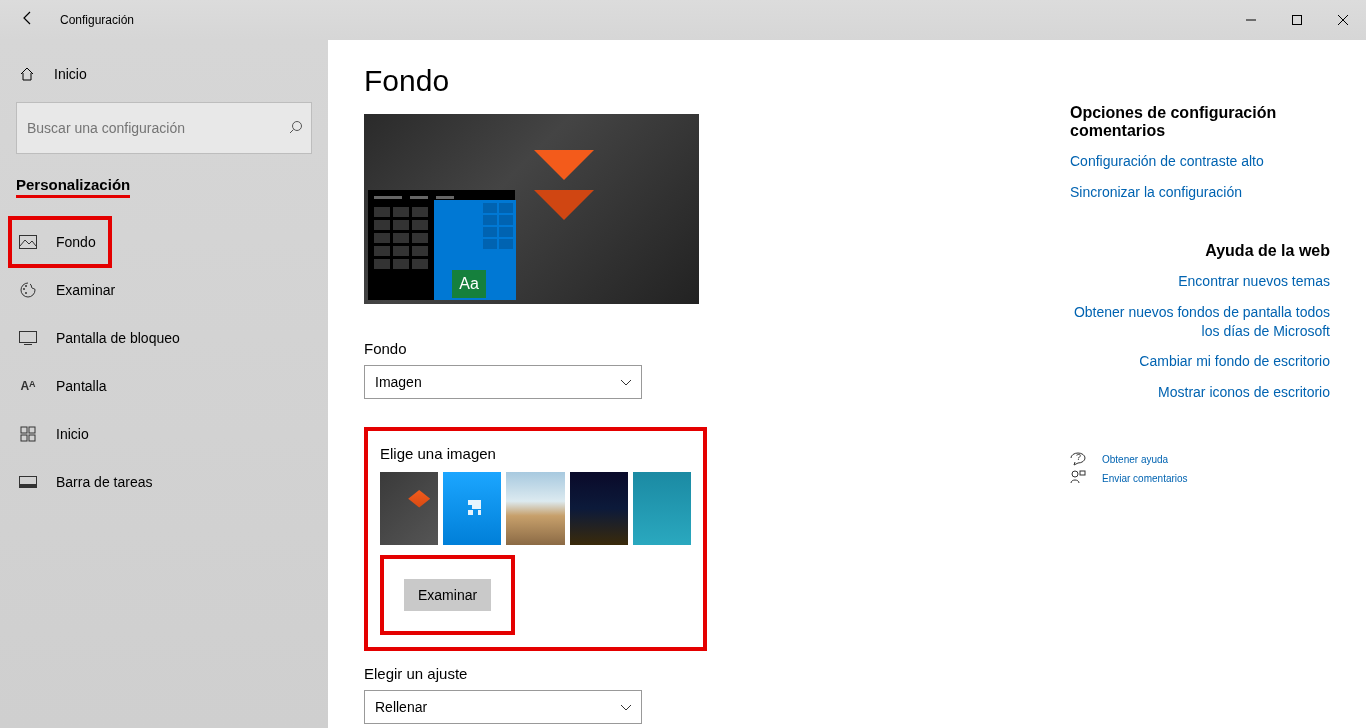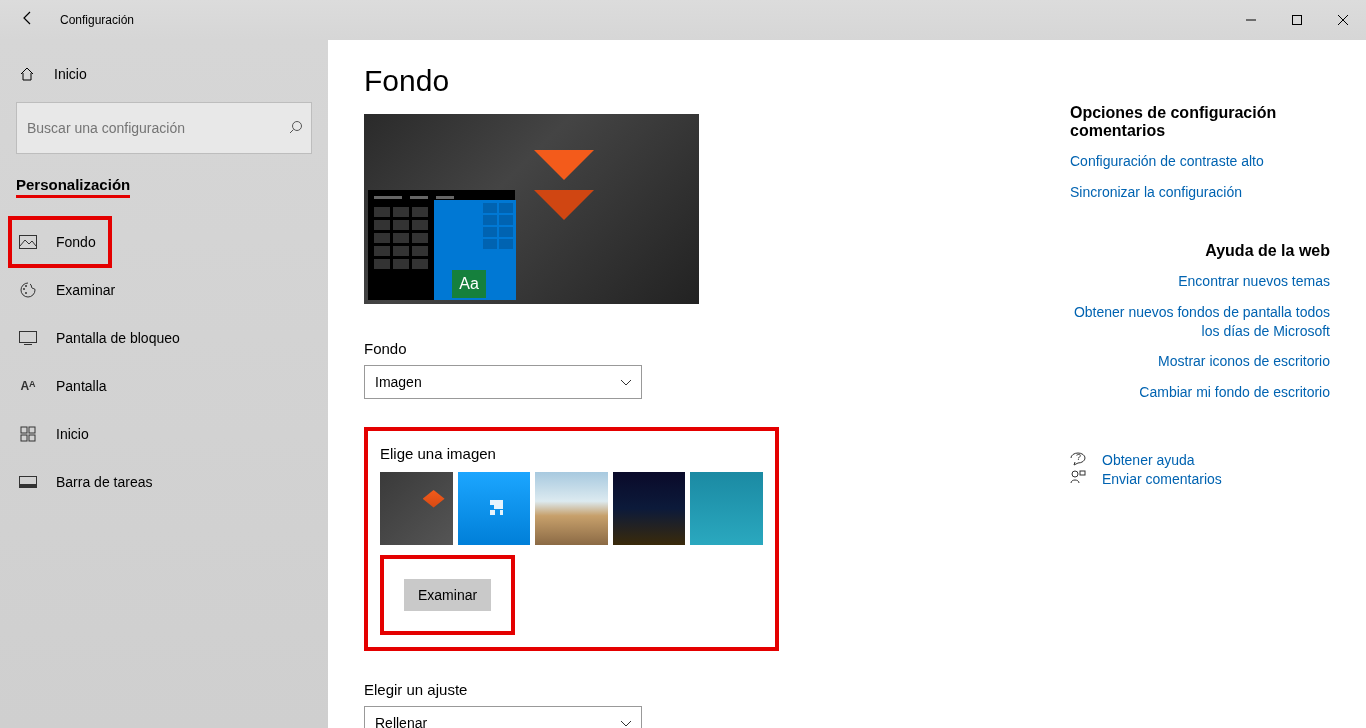--- a/index.html
+++ b/index.html
@@ -261,22 +261,22 @@
   font-size: 14px;
   cursor: pointer;
   margin-bottom: 28px;
 }
 .dropdown .chev {
   font-size: 10px;
 }
 .image-section {
   border: 4px solid #e40000;
   padding: 14px 12px 12px 12px;
-  width: 415px;
-  margin-bottom: 30px;
+  width: 343px;
+  margin-bottom: 14px;
 }
 .image-section .field-label {
   margin-bottom: 10px;
 }
 .thumbs {
   display: flex;
   gap: 5px;
   margin-bottom: 10px;
 }
 .thumb {
@@ -327,21 +327,21 @@
   align-items: center;
   gap: 14px;
 }
 .side-row .icon {
   width: 18px;
   font-size: 15px;
   color: #333;
 }
 .side-row a {
   color: #0063b1;
-  font-size: 14px;
+  font-size: 10px;
   text-decoration: none;
   cursor: pointer;
 }
 svg { overflow: visible; }
 </style>
 </head>
 <body>
 
 <div class="titlebar">
   <div class="titlebar-left">
@@ -547,22 +547,22 @@
 
     <aside class="content-side">
       <div class="side-heading">Opciones de configuración comentarios</div>
       <a class="side-link">Configuración de contraste alto</a>
       <a class="side-link">Sincronizar la configuración</a>
 
       <div class="side-block2">
         <div class="side-heading">Ayuda de la web</div>
         <a class="side-link">Encontrar nuevos temas</a>
         <a class="side-link">Obtener nuevos fondos de pantalla todos los días de Microsoft</a>
+        <a class="side-link">Cambiar mi fondo de escritorio</a>
         <a class="side-link">Mostrar iconos de escritorio</a>
-        <a class="side-link">Cambiar mi fondo de escritorio</a>
       </div>
 
       <div class="side-row" style="margin-top:48px">
         <span class="icon">
           <svg width="16" height="16" viewBox="0 0 16 16">
               <path d="M1 8 A7 5 0 1 1 8 13 L4 15 L5 12" stroke="#333" fill="none"></path>
               <text x="6" y="10" font-size="9" fill="#333">?</text>
             </svg>
         </span>
         <a>Obtener ayuda</a>

